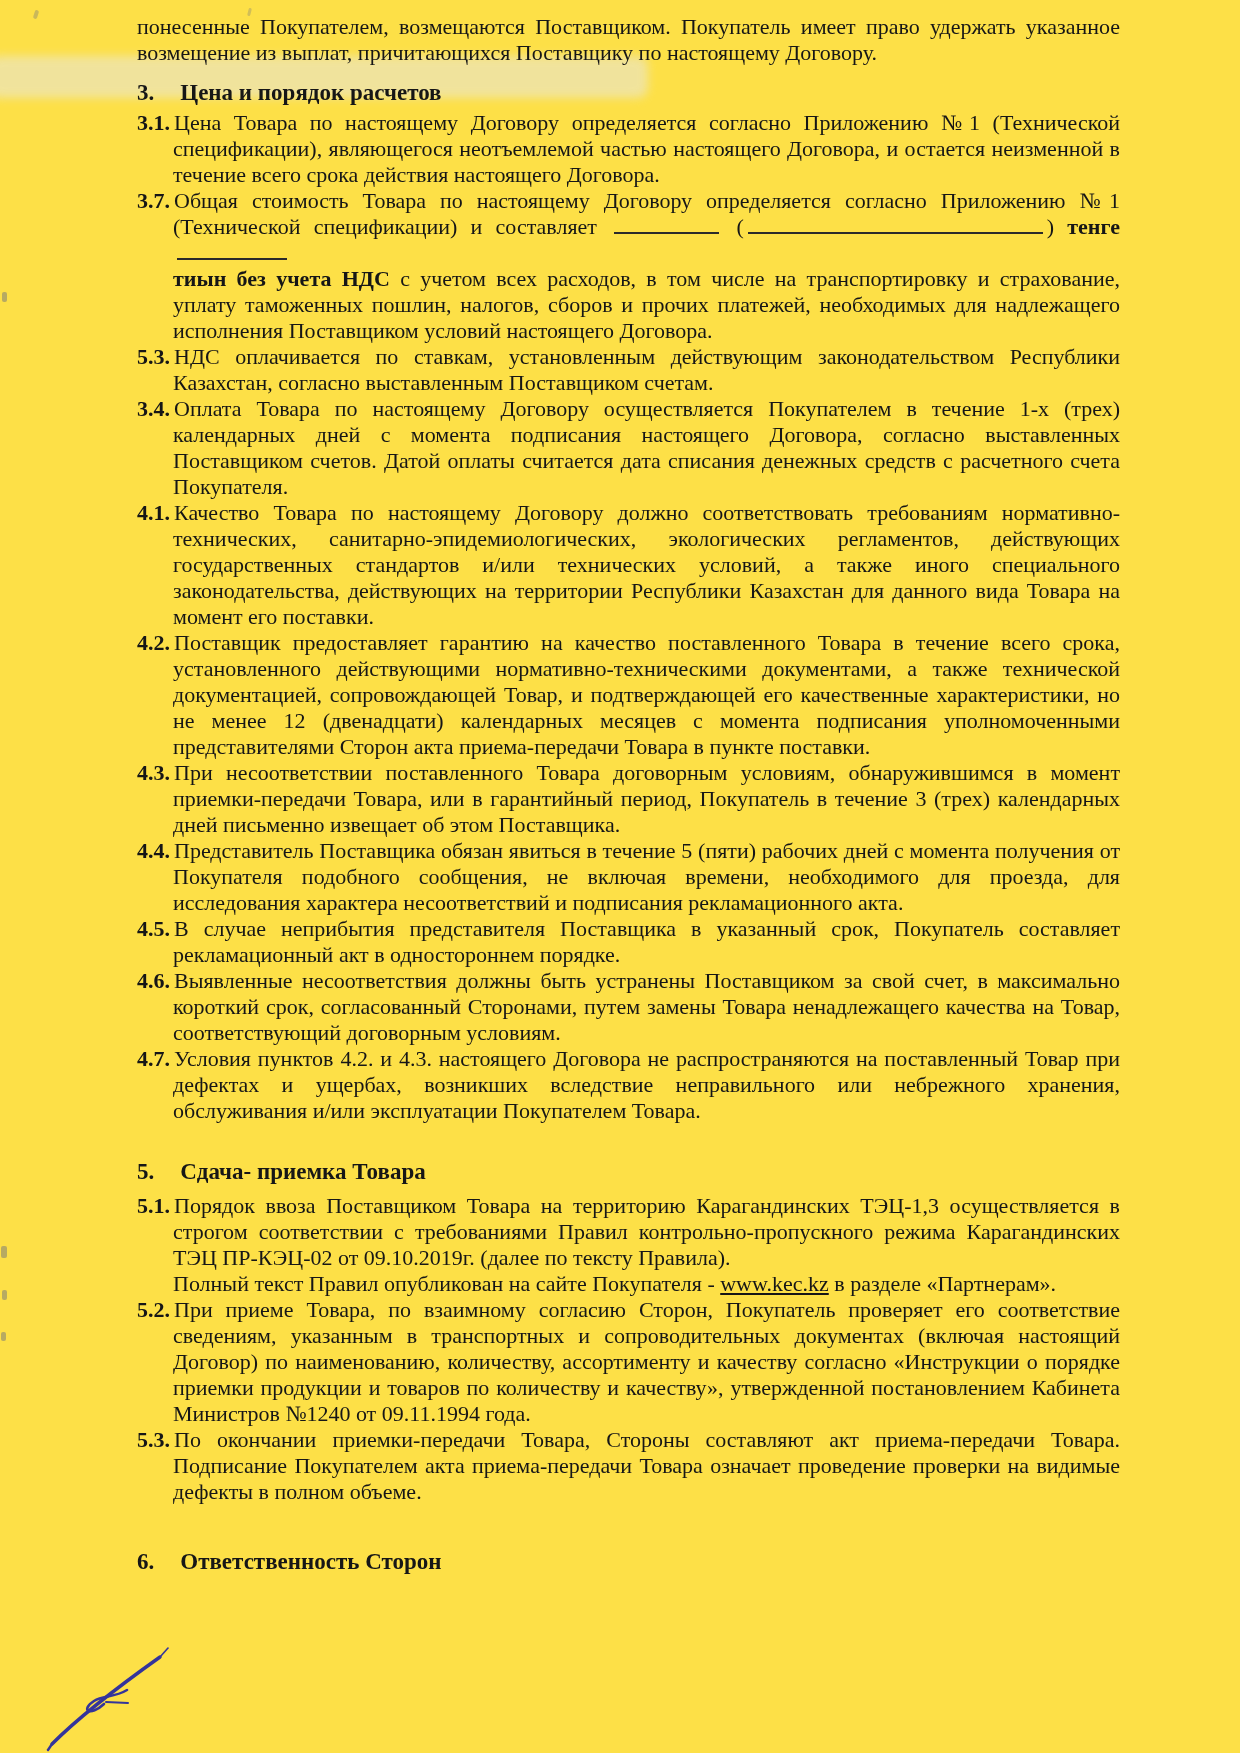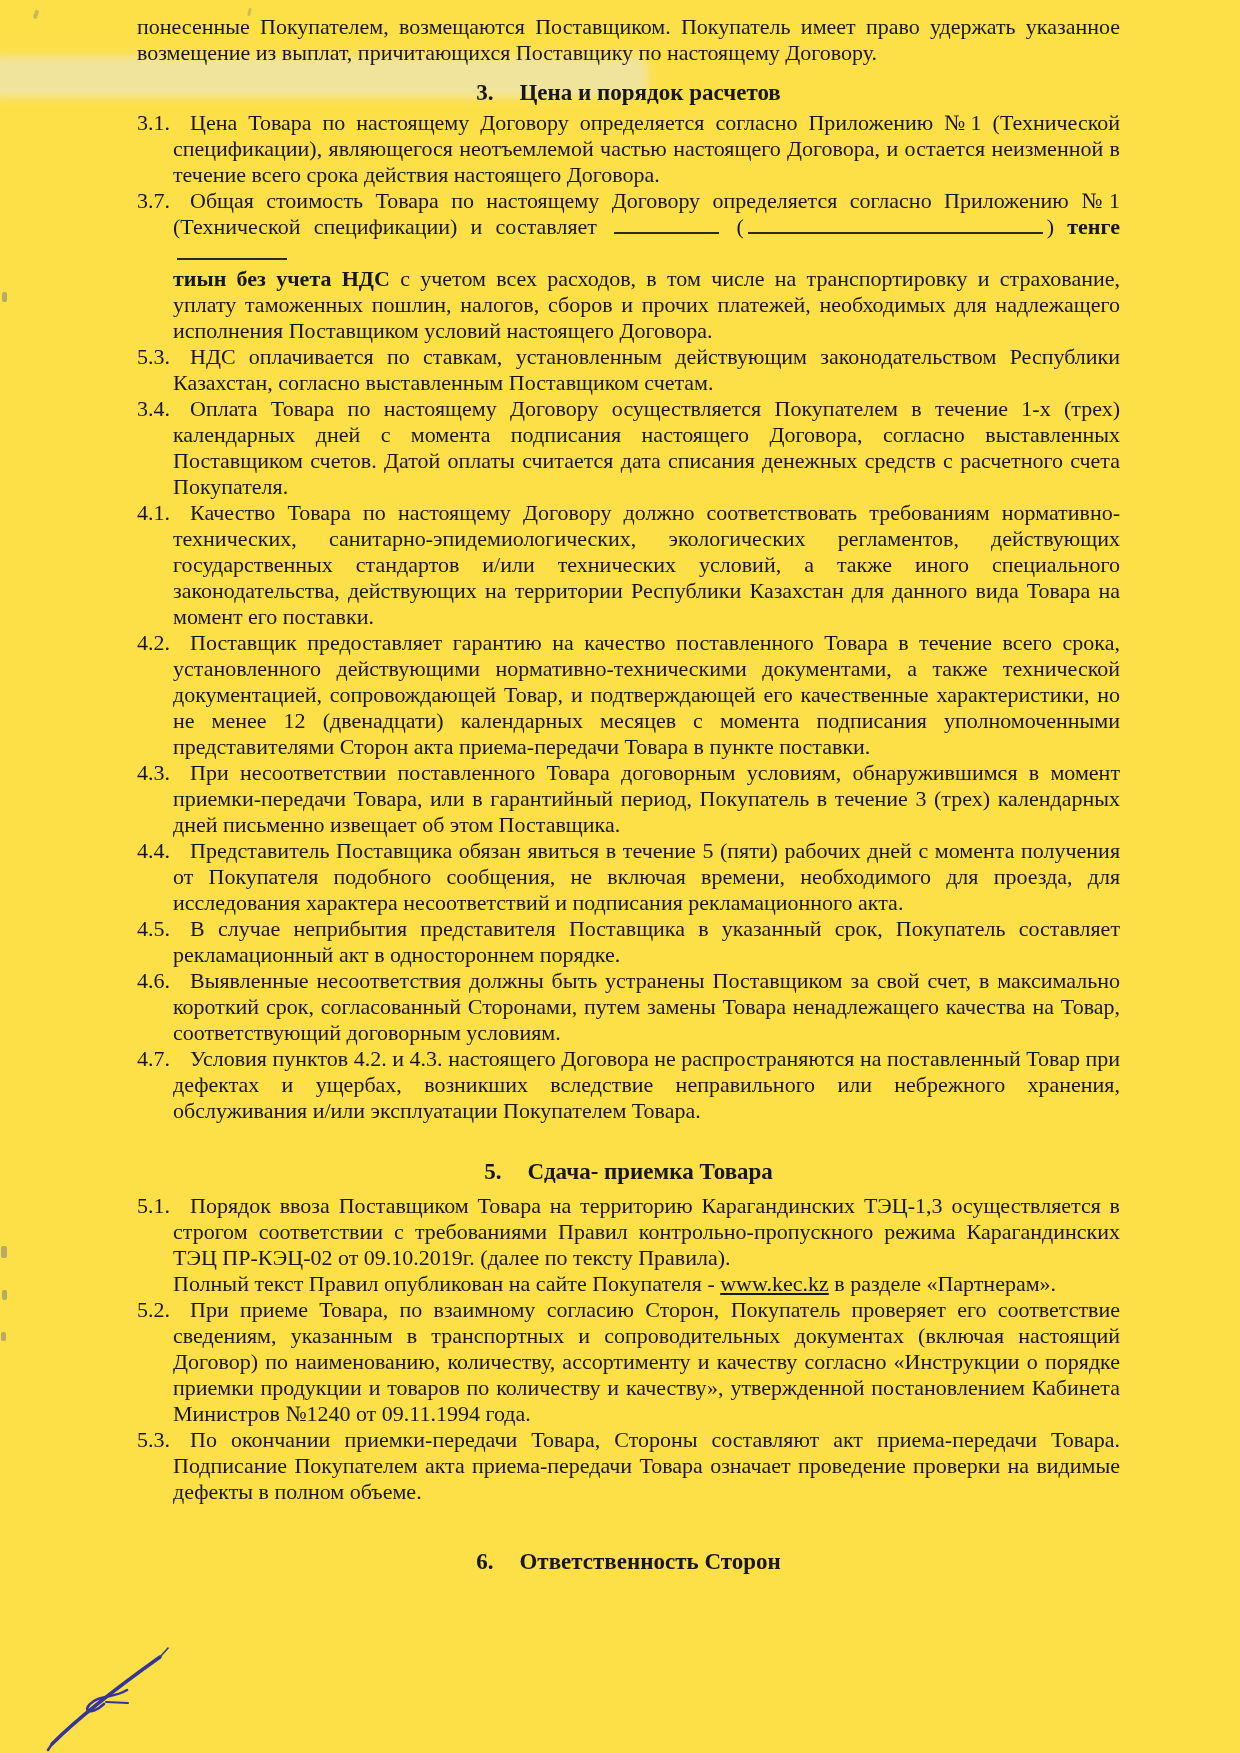--- a/index.html
+++ b/index.html
@@ -13,32 +13,31 @@
     color:#161616;
   }
   .content {
     position:absolute;
     left:137px; right:120px; top:14px;
     font-size:22px; line-height:26px;
     text-align:justify;
   }
   .intro { margin-left:36px; }
   .section-heading {
-    text-align:center;
     font-weight:bold;
     font-size:23px;
     margin:30px 0 8px 0;
   }
   .section-heading.first { margin-top:14px; margin-bottom:4px; }
   .section-heading .sec-num { margin-right:26px; }
   .clause {
     padding-left:36px;
     text-indent:-36px;
   }
-  .clause .cl-num { font-weight:normal; margin-right:20px; }
+  .clause .cl-num { font-weight:bold; margin-right:4px; }
   .bold { font-weight:bold; }
   .blank {
     display:inline-block;
     border-bottom:2px solid #2a2a2a;
     height:2px;
     vertical-align:baseline;
     margin:0 4px;
   }
   .blank.b1 { width:105px; }
   .blank.b2 { width:295px; }

